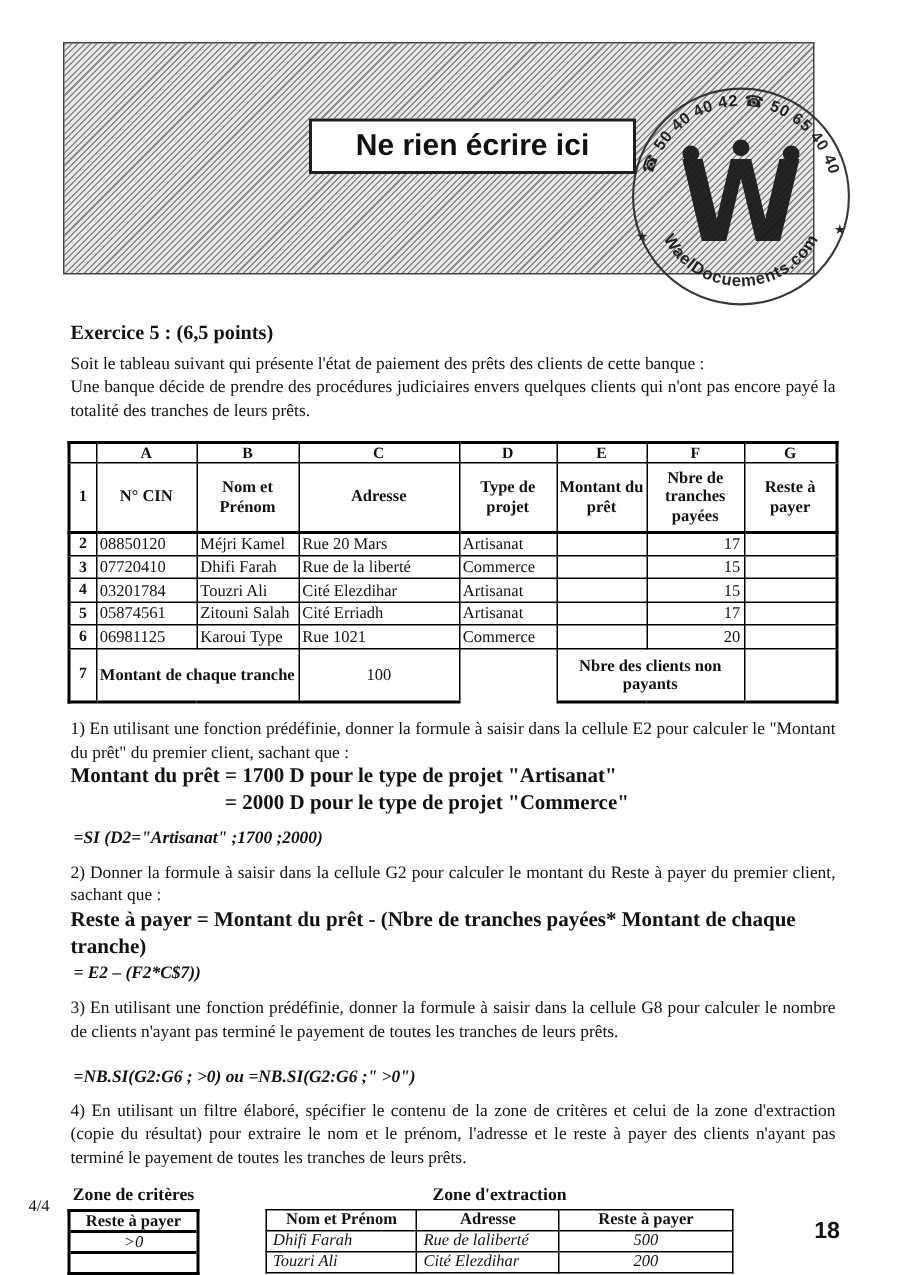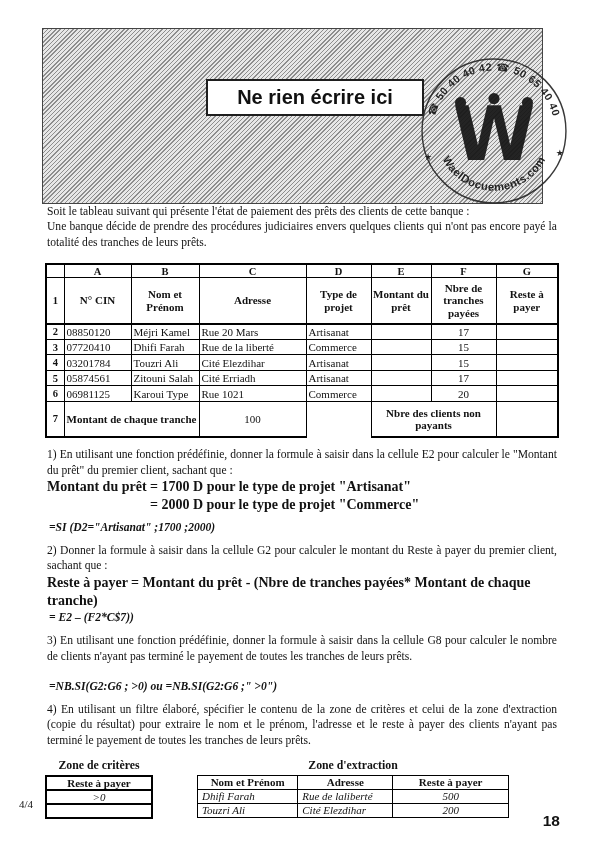--- a/index.html
+++ b/index.html
@@ -4,21 +4,21 @@
 <style>
   * { box-sizing: border-box; }
   body { margin: 0; background: #fff; }
   .page {
     position: relative; width: 600px; height: 850px; background: #ffffff;
     font-family: "Liberation Serif", serif; color: #121212; overflow: hidden;
   }
 
   
   .hatch-box {
-    position: absolute; left: 42px; top: 28px; width: 501px; height: 176px;
+    position: absolute; left: 42px; top: 28px; width: 501px; height: 155px;
     border: 1px solid #444;
     background: repeating-linear-gradient(135deg, #8d8d8d 0px, #8d8d8d 1px, #e7e7e7 1px, #e7e7e7 3px);
     text-align: right;
   }
   .notice-label {
     position: absolute; left: 163px; top: 50px; width: 218px; height: 37px;
     background: #fff; border: 2px solid #1e1e1e;
     display: flex; align-items: center; justify-content: center;
     font-family: "Liberation Sans", sans-serif; font-weight: bold; font-size: 20px; color: #111;
   }
@@ -36,28 +36,28 @@
 
   
   table.sheet { border-collapse: collapse; margin-top: 13px; table-layout: fixed; width: 512px; }
   .sheet td { border: 1px solid #000; padding: 0 2px; font-size: 11px; overflow: hidden; white-space: nowrap; }
   .sheet tr.letters td { border-top: 2px solid #000; height: 14px; font-weight: bold; font-size: 10.5px; text-align: center; padding: 0; }
   .sheet td:first-child { border-left: 2px solid #000; }
   .sheet td:last-child { border-right: 2px solid #000; }
   .sheet tr.hdr td { border-bottom: 2px solid #000; font-weight: bold; text-align: center; height: 46px; white-space: normal; line-height: 1.15; padding: 0 1px; }
   .sheet td.rn { text-align: center; font-weight: bold; font-size: 10.5px; padding: 0; }
   .sheet tr.data td { height: 15.5px; }
-  .sheet td.ctr { text-align: center; }
+  .sheet td.ctr { text-align: right; }
   .sheet tr.r7 td { border-bottom: 2px solid #000; height: 36px; font-weight: bold; text-align: center; white-space: normal; line-height: 1.15; }
   .sheet tr.r7 td.gap { border-left: none; border-right: none; border-bottom: none; }
   .sheet tr.r7 td.val { font-weight: normal; }
 
   
   .zones { display: flex; margin-top: 10px; }
-  .zone-crit { width: 108px; }
+  .zone-crit { width: 88px; }
   .zone-ext { width: 312px; margin-left: 44px; }
   .zone-title { font-weight: bold; font-size: 11.8px; text-align: center; margin-bottom: 2px; }
   table.ztab { border-collapse: collapse; width: 100%; }
   .ztab td { border: 1px solid #000; font-size: 11px; height: 14px; padding: 0 4px; }
   .ztab tr.zh td { font-weight: bold; text-align: center; padding: 0 2px; }
   .ztab td.it { font-style: italic; }
   .ztab td.ctr { text-align: center; }
   table.crit td { border-width: 2px; border-bottom-width: 1px; }
   table.crit tr:last-child td { border-bottom-width: 2px; }
   table.crit tr.zh td { border-bottom-width: 1px; }
@@ -90,20 +90,21 @@
     <text x="6" y="104" font-size="9" fill="#161616">★</text>
     <text x="136" y="100" font-size="9" fill="#161616">★</text>
     <text x="75" y="104" text-anchor="middle" font-family="DejaVu Sans, sans-serif" font-weight="bold" font-size="74" fill="#161616">W</text>
     <circle cx="42" cy="47" r="5.5" fill="#161616"></circle>
     <circle cx="75" cy="43" r="5.5" fill="#161616"></circle>
     <circle cx="108" cy="47" r="5.5" fill="#161616"></circle>
   </svg>
 
   <div class="content">
 
+    <div class="ex-title">Exercice 5 : (6,5 points)</div>
     <p class="body-p">Soit  le tableau suivant  qui présente l'état de paiement des prêts des clients de cette banque :</p>
     <p class="body-p">Une banque décide de prendre des procédures judiciaires envers quelques  clients qui n'ont pas encore payé la totalité des tranches de leurs prêts.</p>
 
     <table class="sheet">
       <colgroup>
         <col style="width:18px">
           <col style="width:67px">
           <col style="width:68px">
           <col style="width:107px">
         <col style="width:65px">

